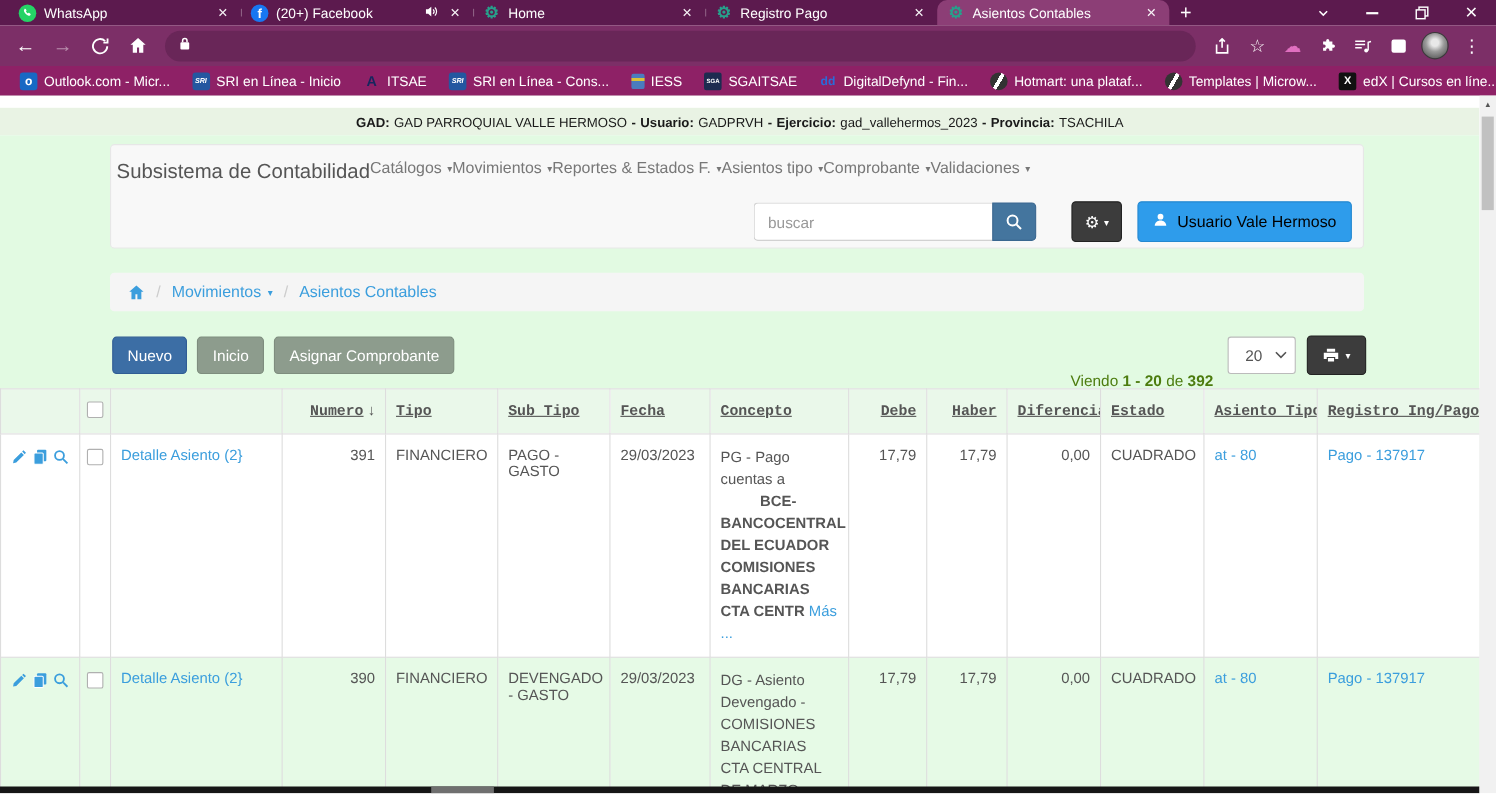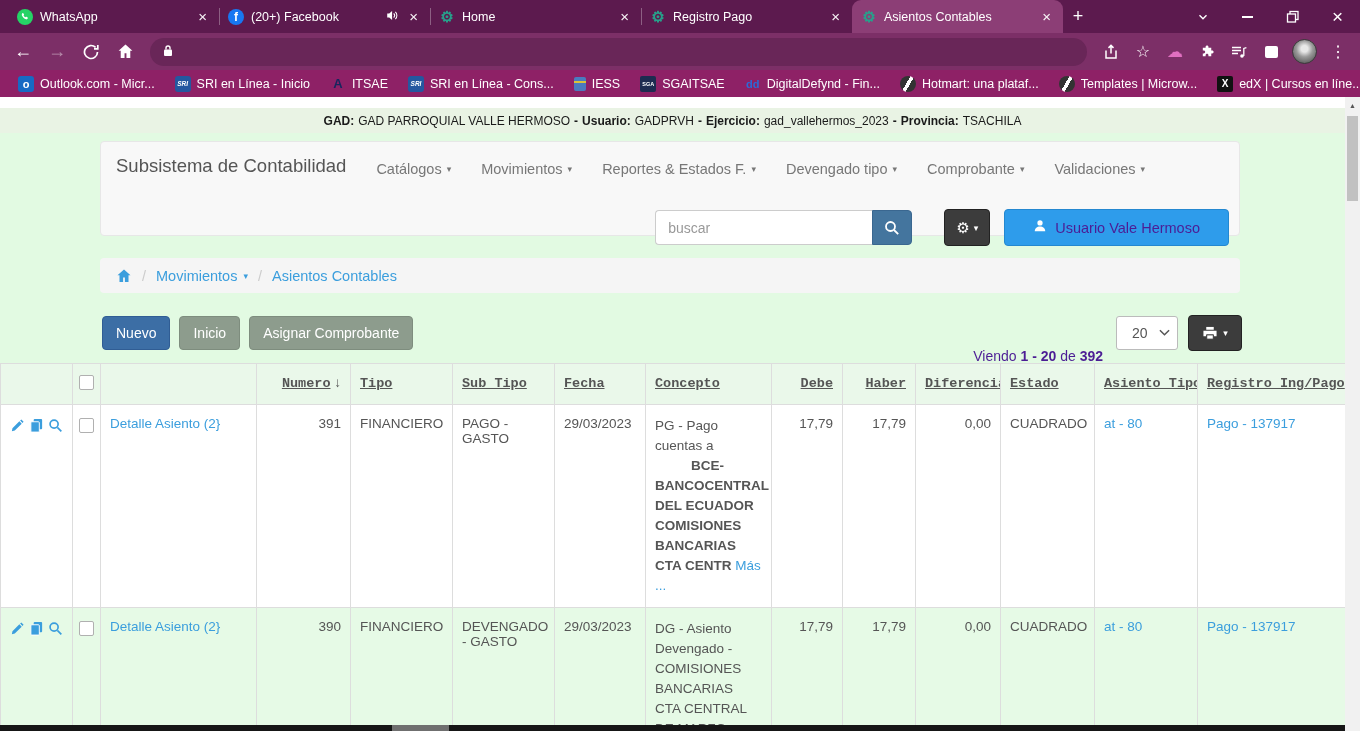--- a/index.html
+++ b/index.html
@@ -1,19 +1,19 @@
 <!DOCTYPE html>
 <html><head>
 <meta charset="utf-8">
 <style>
   * { box-sizing: border-box; margin: 0; padding: 0; }
   html,body { width:1360px; height:731px; overflow:hidden; font-family:"Liberation Sans",sans-serif; background:#fff; }
 
   
-  .tabbar { height:33px; background:#5c1a4e; display:flex; align-items:stretch; padding-left:8px; }
+  .tabbar { height:23px; background:#5c1a4e; display:flex; align-items:stretch; padding-left:8px; }
   .tab { width:211px; display:flex; align-items:center; gap:7px; padding:0 9px; color:#fff; font-size:12.5px; cursor:default; position:relative; }
   .tab:not(.active)+.tab:not(.active)::before { content:""; position:absolute; left:0; top:8px; bottom:8px; width:1px; background:rgba(255,255,255,.3); }
   .tab.active { background:#8c3e76; border-radius:9px 9px 0 0; }
   .tab-title { flex:1; white-space:nowrap; overflow:hidden; text-overflow:ellipsis; }
   .tab-close { font-size:15px; line-height:1; opacity:.95; padding:1px 3px; border-radius:3px; }
   .favicon { width:16px; height:16px; flex:none; display:flex; align-items:center; justify-content:center; border-radius:50%; font-weight:bold; }
   .fv-wa { background:#25d366; }
   .fv-fb { background:#1877f2; color:#fff; font-size:12px; }
   .fv-fg { background:transparent; color:#27a08b; font-size:15px; line-height:1; }
   .newtab { width:30px; display:flex; align-items:center; justify-content:center; color:#fff; font-size:18px; }
@@ -45,42 +45,42 @@
 
   
   .viewport { position:relative; height:634px; background:#fff; }
   .page-content { width:1345px; height:634px; overflow:hidden; }
   .top-gap { height:11px; background:#fff; }
   .infobar { height:25px; background:#e9f3e4; display:flex; align-items:center; justify-content:center; font-size:12px; color:#1a1a1a; gap:4px; }
   .infobar b { font-weight:bold; }
   .page-body { height:598px; background:#e2fae2; position:relative; }
 
   .navbar { margin:0 105px 0 100px; position:relative; top:8px; height:95px; background:#f8f8f8; border:1px solid #e7e7e7; border-radius:4px; }
-  .nav-row1 { display:flex; align-items:flex-end; padding:13px 15px 0; gap:30px; }
+  .nav-row1 { display:flex; align-items:flex-start; padding:13px 5px 0; }
   .brand { font-size:18.5px; color:#555; white-space:nowrap; }
   .menu-item { font-size:14.5px; color:#777; white-space:nowrap; display:flex; align-items:center; gap:5px; }
   .caret { font-size:9px; color:#777; }
-  .nav-row2 { position:absolute; right:10px; top:67px; display:flex; align-items:center; }
+  .nav-row2 { position:absolute; right:10px; top:51px; display:flex; align-items:center; }
   .search-input { width:217px; height:35px; border:1px solid #ccc; border-right:none; border-radius:4px 0 0 4px; padding:0 12px; font-size:14px; color:#555; outline:none; font-family:"Liberation Sans",sans-serif; }
   .search-input::placeholder { color:#999; }
   .search-btn { width:40px; height:35px; background:#44759e; border:1px solid #3a6790; border-radius:0 4px 4px 0; display:flex; align-items:center; justify-content:center; color:#fff; }
   .gear-btn { margin-left:32px; width:46px; height:37px; background:#3c3c3c; border:1px solid #222; border-radius:4px; display:flex; align-items:center; justify-content:center; gap:4px; color:#fff; font-size:15px; }
   .gear-btn .caret, .print-btn .caret { color:#fff; }
-  .user-btn { margin-left:14px; height:37px; padding:0 28px; background:#2e9ceb; border:1px solid #2488d0; border-radius:4px; display:flex; align-items:center; gap:8px; color:#4c1d95; font-size:14.5px; white-space:nowrap; }
+  .user-btn { margin-left:14px; height:37px; padding:0 13px; background:#2e9ceb; border:1px solid #2488d0; border-radius:4px; display:flex; align-items:center; gap:8px; color:#000000; font-size:14.5px; white-space:nowrap; }
 
   .breadcrumb { margin:0 105px 0 100px; position:relative; top:30px; height:35px; background:#f5f5f5; border-radius:4px; display:flex; align-items:center; padding:0 16px; font-size:14.5px; gap:10px; }
   .bc-link { color:#3b9edd; display:flex; align-items:center; gap:6px; }
   .bc-sep { color:#ccc; }
 
   .actions { margin:0 103px 0 102px; position:relative; top:52px; display:flex; align-items:center; height:36px; }
   .btn { height:34px; padding:0 13px; border-radius:4px; font-size:14px; color:#fff; display:flex; align-items:center; white-space:nowrap; }
   .btn-nuevo { background:#3c6ea5; border:1px solid #305d94; margin-right:9px; }
   .btn-gray { background:#8d9c8d; border:1px solid #7e8d7e; margin-right:9px; }
   .spacer { flex:1; }
-  .viendo { font-size:14px; color:#4c1d95; white-space:nowrap;margin-top:45px; }
+  .viendo { font-size:14px; color:#4d7c0f; white-space:nowrap;margin-top:45px; }
   .select-wrap { position:relative; margin-left:13px; }
   .pagesize { width:62px; height:34px; border:1px solid #bbb; border-radius:3px; background:#fff; font-size:14px; color:#555; padding-left:15px; appearance:none; -webkit-appearance:none; font-family:"Liberation Sans",sans-serif; }
   .select-wrap svg { position:absolute; right:8px; top:13px; pointer-events:none; }
   .print-btn { margin-left:10px; width:54px; height:36px; background:#3c3c3c; border:1px solid #222; border-radius:4px; display:flex; align-items:center; justify-content:center; gap:5px; }
 
   .grid-wrap { position:relative; top:64px; }
   table { width:1345px; border-collapse:collapse; table-layout:fixed; background:#fff; font-size:13.5px; }
   th,td { border:1px solid #ddd; vertical-align:top; padding:11px 9px; color:#555; }
   th { background:#eaf8ea; font-weight:bold; text-align:left; white-space:nowrap; overflow:hidden; }
   th .hdr { text-decoration:underline; color:#555;font-family:Liberation Mono, monospace; }
@@ -280,21 +280,21 @@
           </span>
           <span class="menu-item">
             <span>Movimientos</span>
             <span class="caret">▾</span>
           </span>
           <span class="menu-item">
             <span>Reportes &amp; Estados F.</span>
             <span class="caret">▾</span>
           </span>
           <span class="menu-item">
-            <span>Devengado tipo</span>
+            <span>Asientos tipo</span>
             <span class="caret">▾</span>
           </span>
           <span class="menu-item">
             <span>Comprobante</span>
             <span class="caret">▾</span>
           </span>
           <span class="menu-item">
             <span>Validaciones</span>
             <span class="caret">▾</span>
           </span>

